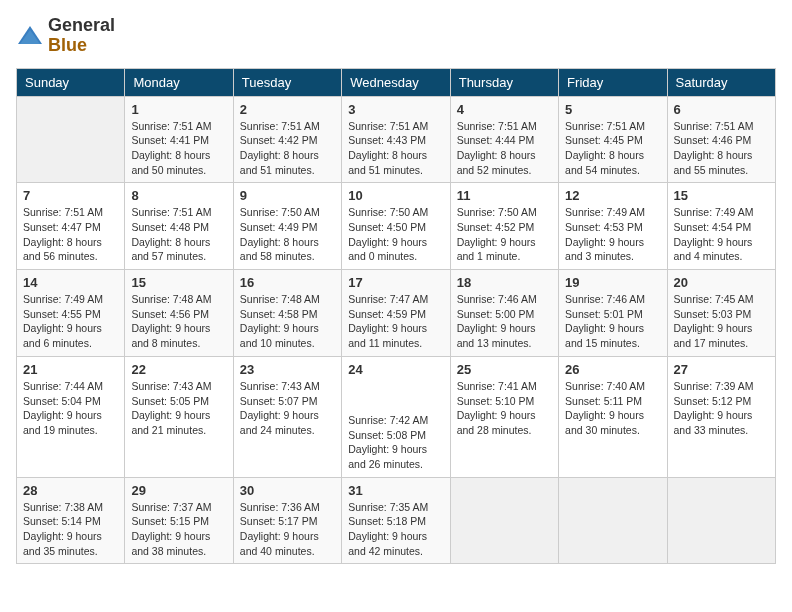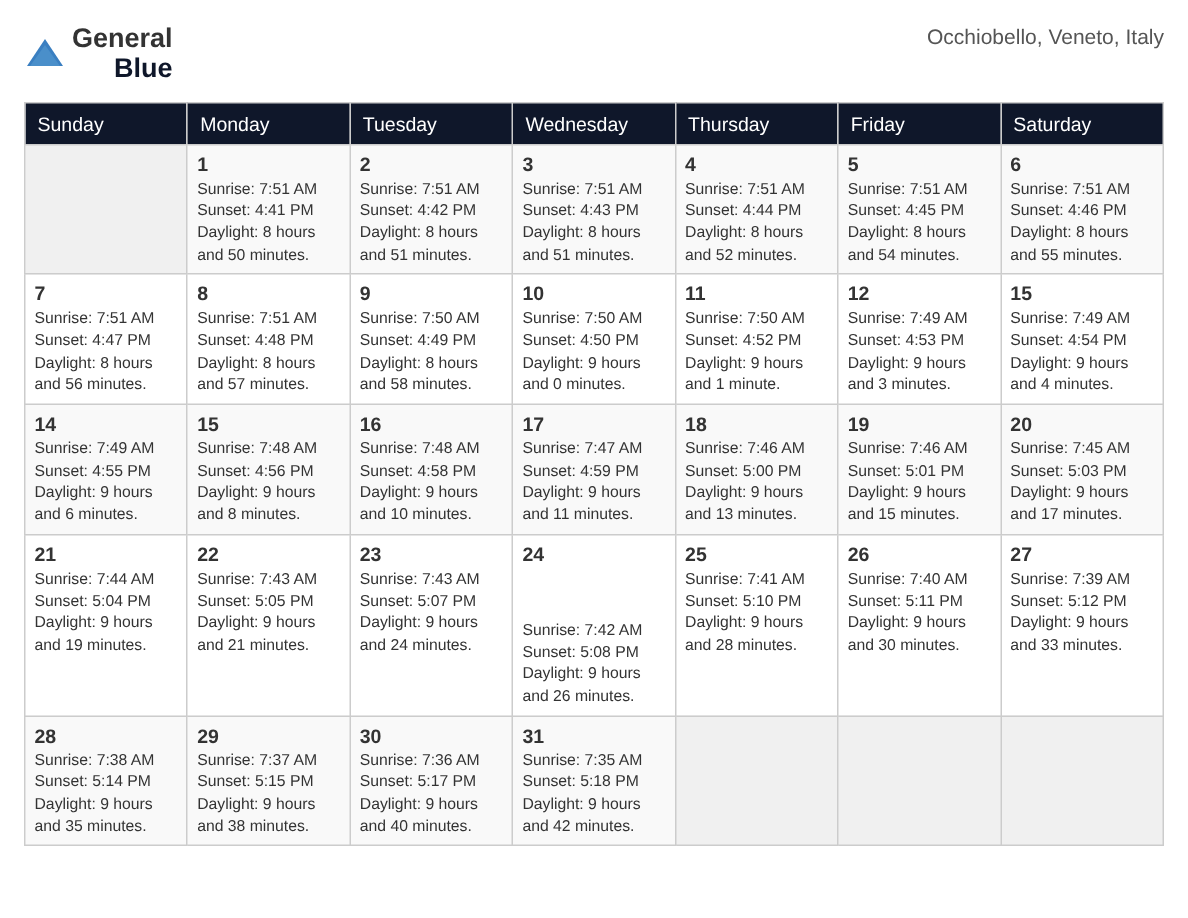--- a/index.html
+++ b/index.html
@@ -27,22 +27,21 @@
       line-height: 1.1;
     }
     .logo-general {
       font-size: 18px;
       font-weight: bold;
       color: #333;
     }
     .logo-blue {
       font-size: 18px;
       font-weight: bold;
-      color: #0f172a;
-      text-align: right;
+      color: #a16207;
     }
     .logo-icon {
       width: 28px;
       height: 28px;
       margin-right: 4px;
     }
     .title-block {
       text-align: right;
     }
     .month-year {
@@ -52,21 +51,21 @@
     }
     .location {
       font-size: 14px;
       color: #555;
     }
     .calendar {
       width: 100%;
       border-collapse: collapse;
     }
     .calendar th {
-      background-color: #0f172a;
+      background-color: #0c4a6e;
       color: #fff;
       font-size: 13px;
       font-weight: normal;
       padding: 6px 8px;
       text-align: left;
       border: 1px solid #ccc;
     }
     .calendar td {
       vertical-align: top;
       border: 1px solid #ccc;
@@ -106,21 +105,20 @@
     <svg class="logo-icon" viewBox="0 0 28 28">
       <polygon points="14,4 26,22 2,22" fill="#3a7fc1"></polygon>
       <polygon points="14,8 24,22 4,22" fill="#5a9fd4" opacity="0.5"></polygon>
     </svg>
     <div class="logo-text">
       <span class="logo-general">General</span>
       <span class="logo-blue">Blue</span>
     </div>
   </div>
   <div class="title-block">
-    <div class="location">Occhiobello, Veneto, Italy</div>
   </div>
 </div>
 
 <table class="calendar">
   <thead>
     <tr>
     <th>Sunday</th>
         <th>Monday</th>
         <th>Tuesday</th>
         <th>Wednesday</th>

